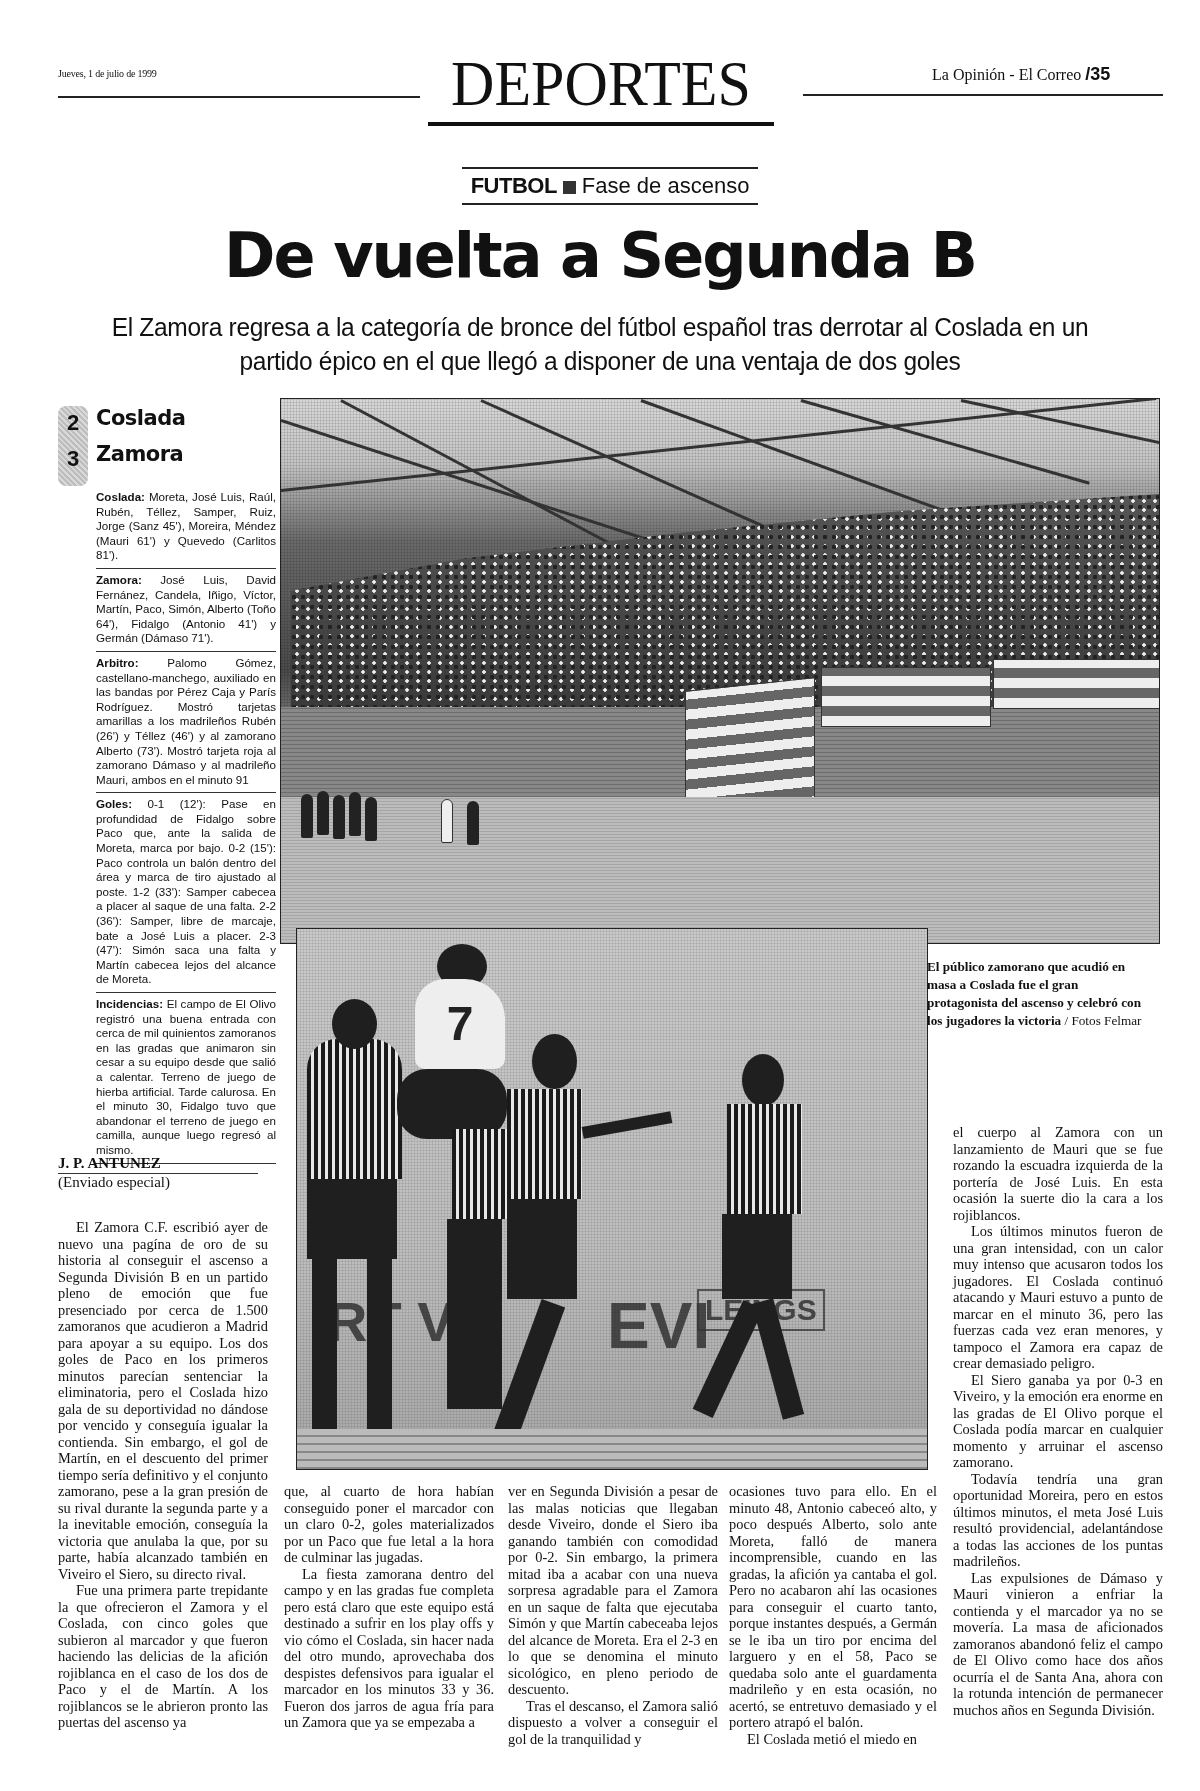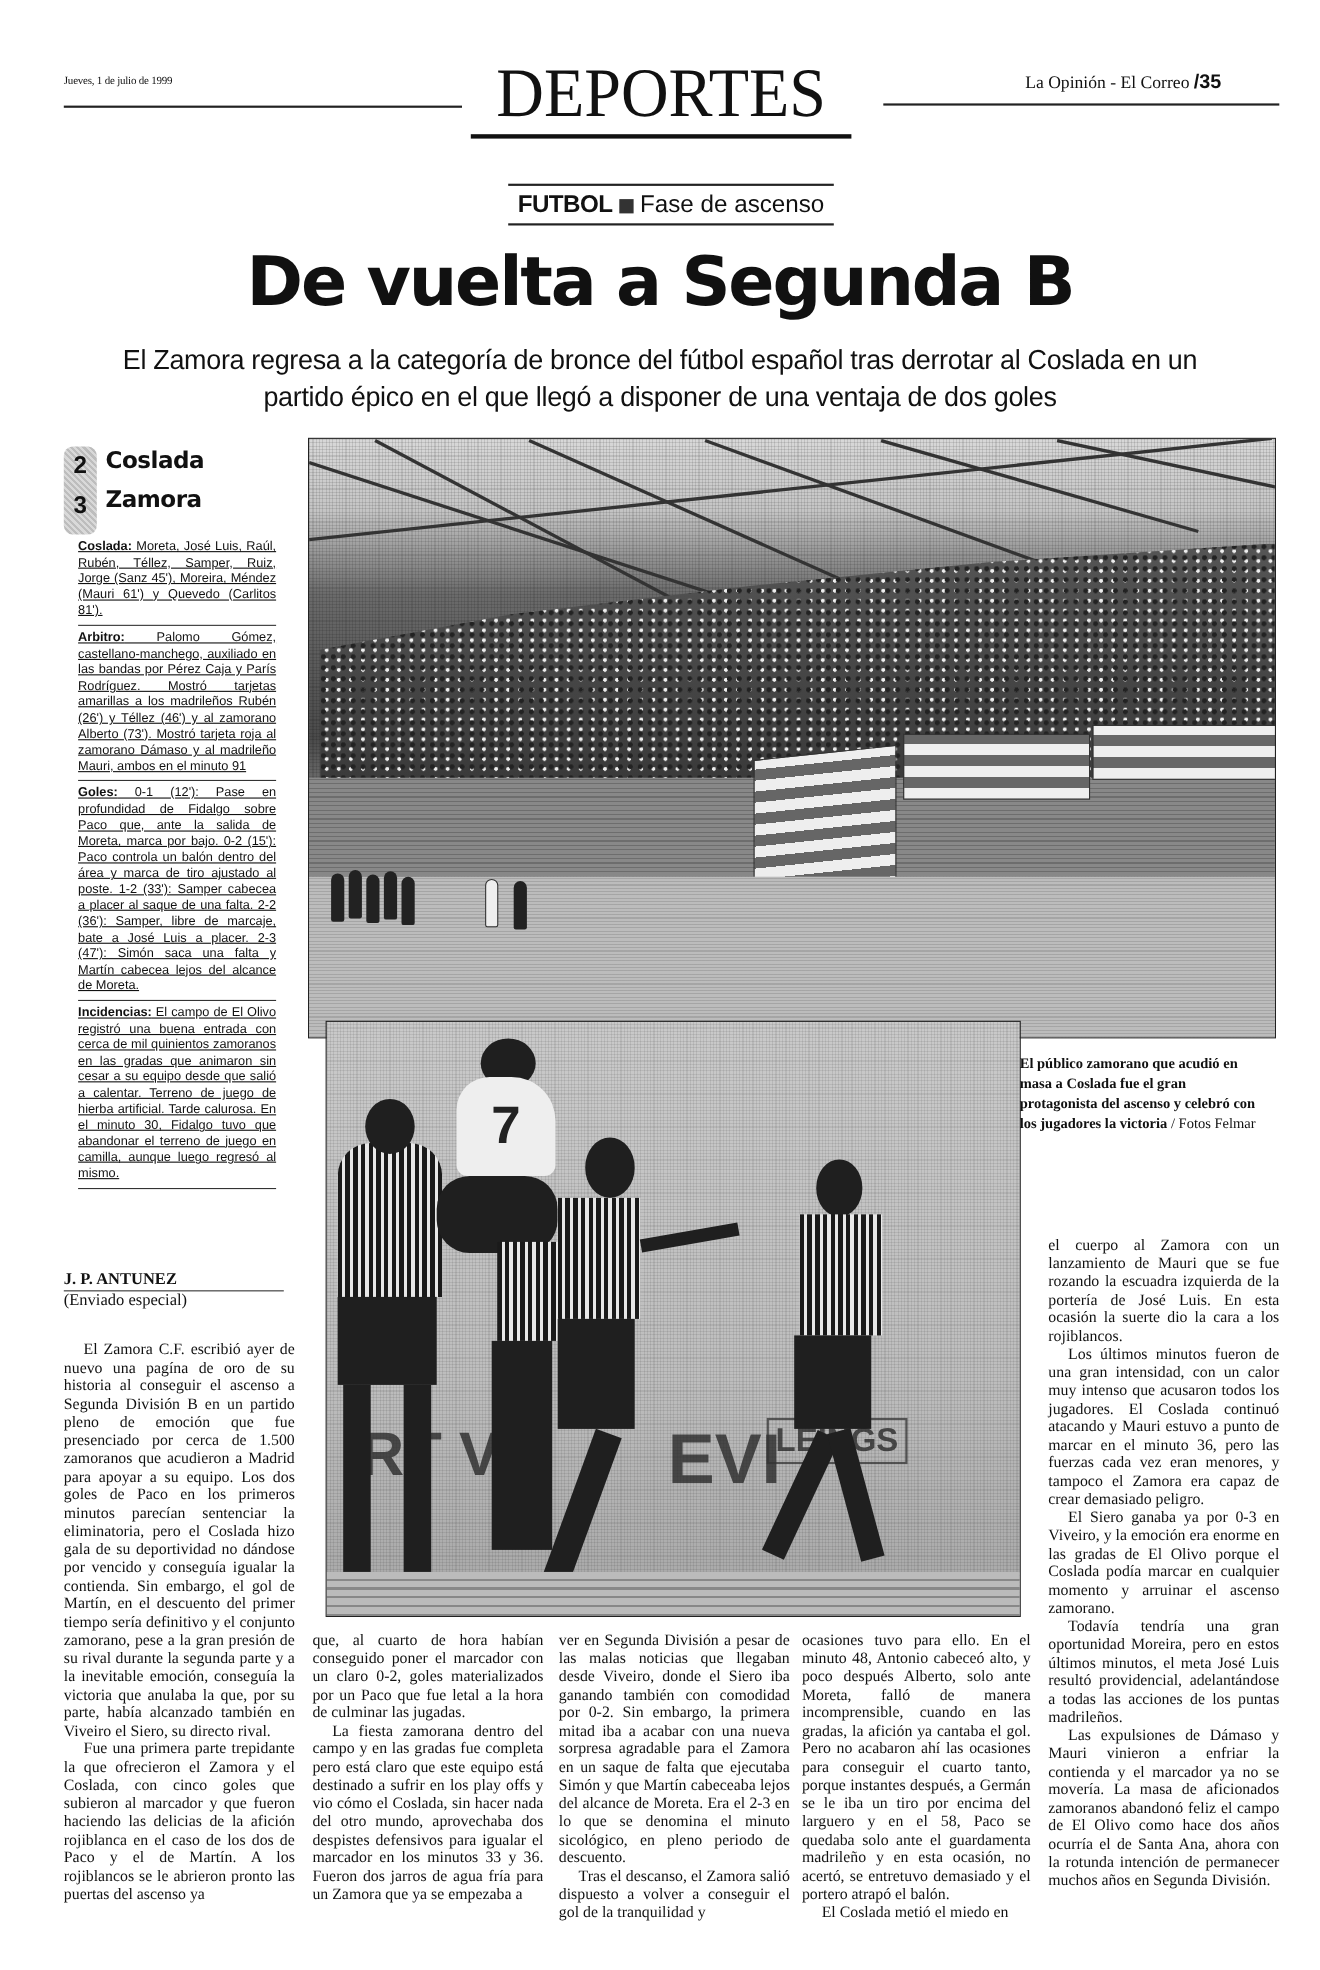--- a/index.html
+++ b/index.html
@@ -25,21 +25,21 @@
   .kicker .sq { display: inline-block; width: 13px; height: 13px; background: #333; margin: 0 6px -1px 6px; }
   .kicker .k2 { font-weight: normal; }
 
   .headline { left: 0; top: 218px; width: 1200px; text-align: center; font-family: "DejaVu Sans", sans-serif; font-weight: bold; font-size: 62px; letter-spacing: -2px; line-height: 76px; }
   .subhead { left: 70px; top: 310px; width: 1060px; text-align: center; font-family: "Liberation Sans", sans-serif; font-size: 25px; line-height: 34px; letter-spacing: -0.3px; transform: scaleX(0.98); }
 
   
   .score-box { left: 58px; top: 406px; width: 30px; height: 80px; background: repeating-linear-gradient(45deg,#bdbdbd 0 2px,#d9d9d9 2px 4px); border-radius: 8px; }
   .score { position: absolute; left: 0; width: 30px; text-align: center; font-family: "Liberation Sans", sans-serif; font-weight: bold; font-size: 22px; }
   .team { left: 96px; font-family: "DejaVu Sans", sans-serif; font-weight: bold; font-size: 21px; letter-spacing: -0.5px; }
-  .ficha { left: 71px; top: 486px; width: 180px; font-family: "Liberation Sans", sans-serif; font-size: 11.6px; line-height: 14.6px; text-align: justify; hyphens: manual; text-decoration: underline; }
+  .ficha { left: 96px; top: 486px; width: 180px; font-family: "Liberation Sans", sans-serif; font-size: 11.6px; line-height: 14.6px; text-align: justify; hyphens: manual; }
   .ficha p { padding: 4px 0 5px 0; }
   .ficha p + p { border-top: 1.5px solid #333; }
   .ficha b { font-weight: bold; }
   .ficha .last { border-bottom: 1.5px solid #333; }
 
   
   .byline { left: 58px; top: 1155px; width: 200px; font-family: "Liberation Serif", serif; }
   .byline .name { font-weight: bold; font-size: 15px; border-bottom: 1px solid #333; padding-bottom: 1px; }
   .byline .role { font-size: 15px; }
 
@@ -109,20 +109,21 @@
 
 <div class="abs score-box">
   <span class="score" style="top:4px">2</span>
   <span class="score" style="top:40px">3</span>
 </div>
 <div class="abs team" style="top:406px">Coslada</div>
 <div class="abs team" style="top:442px">Zamora</div>
 
 <div class="abs ficha">
   <p><b>Coslada:</b><span> Moreta, José Luis, Raúl, Rubén, Téllez, Samper, Ruiz, Jorge (Sanz 45'), Moreira, Méndez (Mauri 61') y Quevedo (Carlitos 81').</span></p>
+  <p><b>Zamora:</b><span> José Luis, David Fernánez, Candela, Iñigo, Víctor, Martín, Paco, Simón, Alberto (Toño 64'), Fidalgo (Antonio 41') y Germán (Dámaso 71').</span></p>
   <p><b>Arbitro:</b><span> Palomo Gómez, castellano-manchego, auxiliado en las bandas por Pérez Caja y París Rodríguez. Mostró tarjetas amarillas a los madrileños Rubén (26') y Téllez (46') y al zamorano Alberto (73'). Mostró tarjeta roja al zamorano Dámaso y al madrileño Mauri, ambos en el minuto 91</span></p>
   <p><b>Goles:</b><span> 0-1 (12'): Pase en profundidad de Fidalgo sobre Paco que, ante la salida de Moreta, marca por bajo. 0-2 (15'): Paco controla un balón dentro del área y marca de tiro ajustado al poste. 1-2 (33'): Samper cabecea a placer al saque de una falta. 2-2 (36'): Samper, libre de marcaje, bate a José Luis a placer. 2-3 (47'): Simón saca una falta y Martín cabecea lejos del alcance de Moreta.</span></p>
   <p class="last"><b>Incidencias:</b><span> El campo de El Olivo registró una buena entrada con cerca de mil quinientos zamoranos en las gradas que animaron sin cesar a su equipo desde que salió a calentar. Terreno de juego de hierba artificial. Tarde calurosa. En el minuto 30, Fidalgo tuvo que abandonar el terreno de juego en camilla, aunque luego regresó al mismo.</span></p>
 </div>
 
 <div class="photo photo1">
   <div class="roof-beam" style="left:0;top:20px;width:520px;transform:rotate(18deg)"></div>
   <div class="roof-beam" style="left:60px;top:0;width:480px;transform:rotate(28deg)"></div>
   <div class="roof-beam" style="left:200px;top:0;width:420px;transform:rotate(24deg)"></div>
   <div class="roof-beam" style="left:360px;top:0;width:360px;transform:rotate(20deg)"></div>

